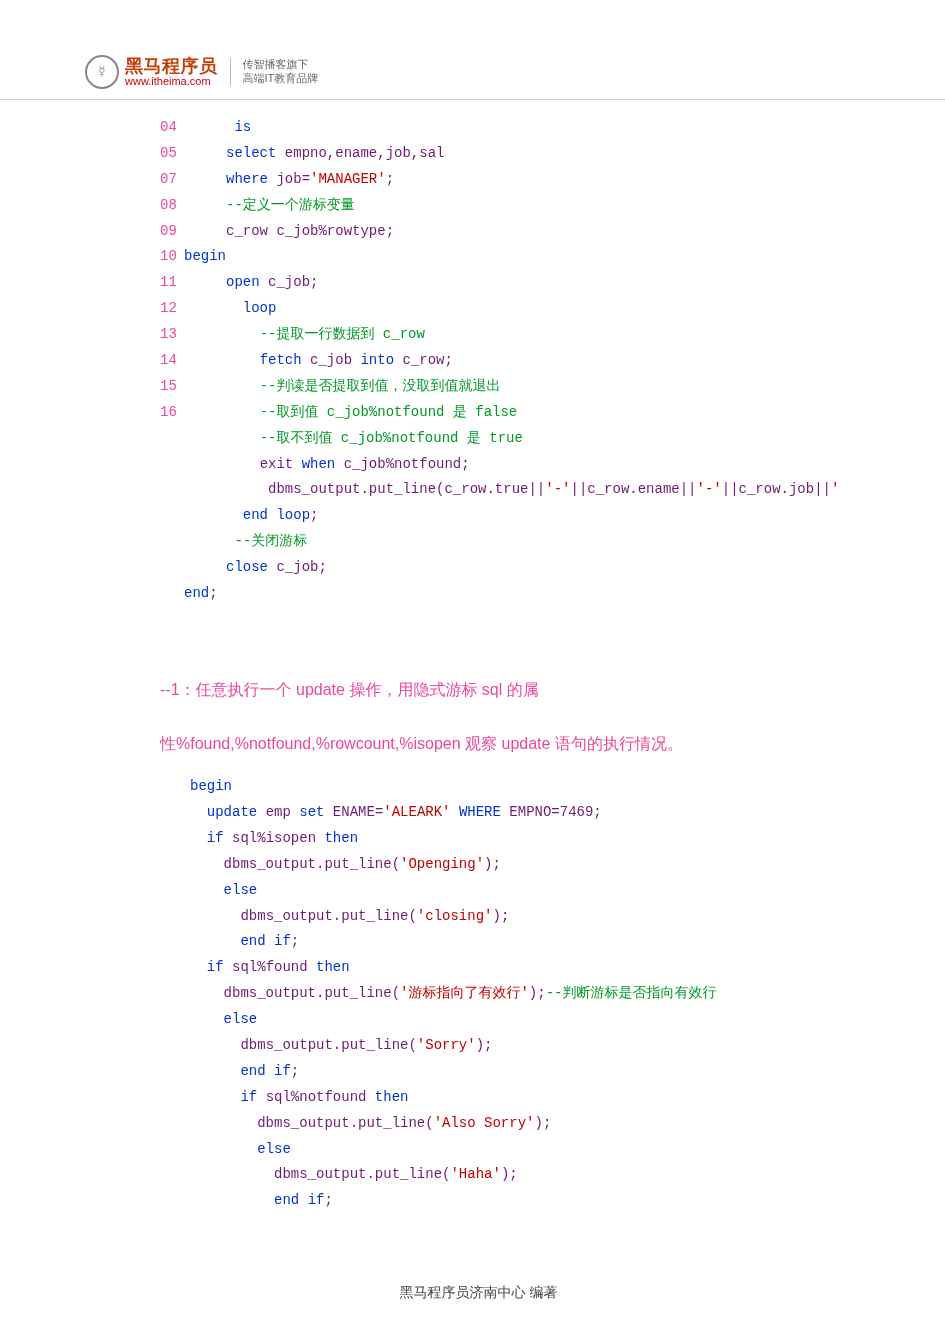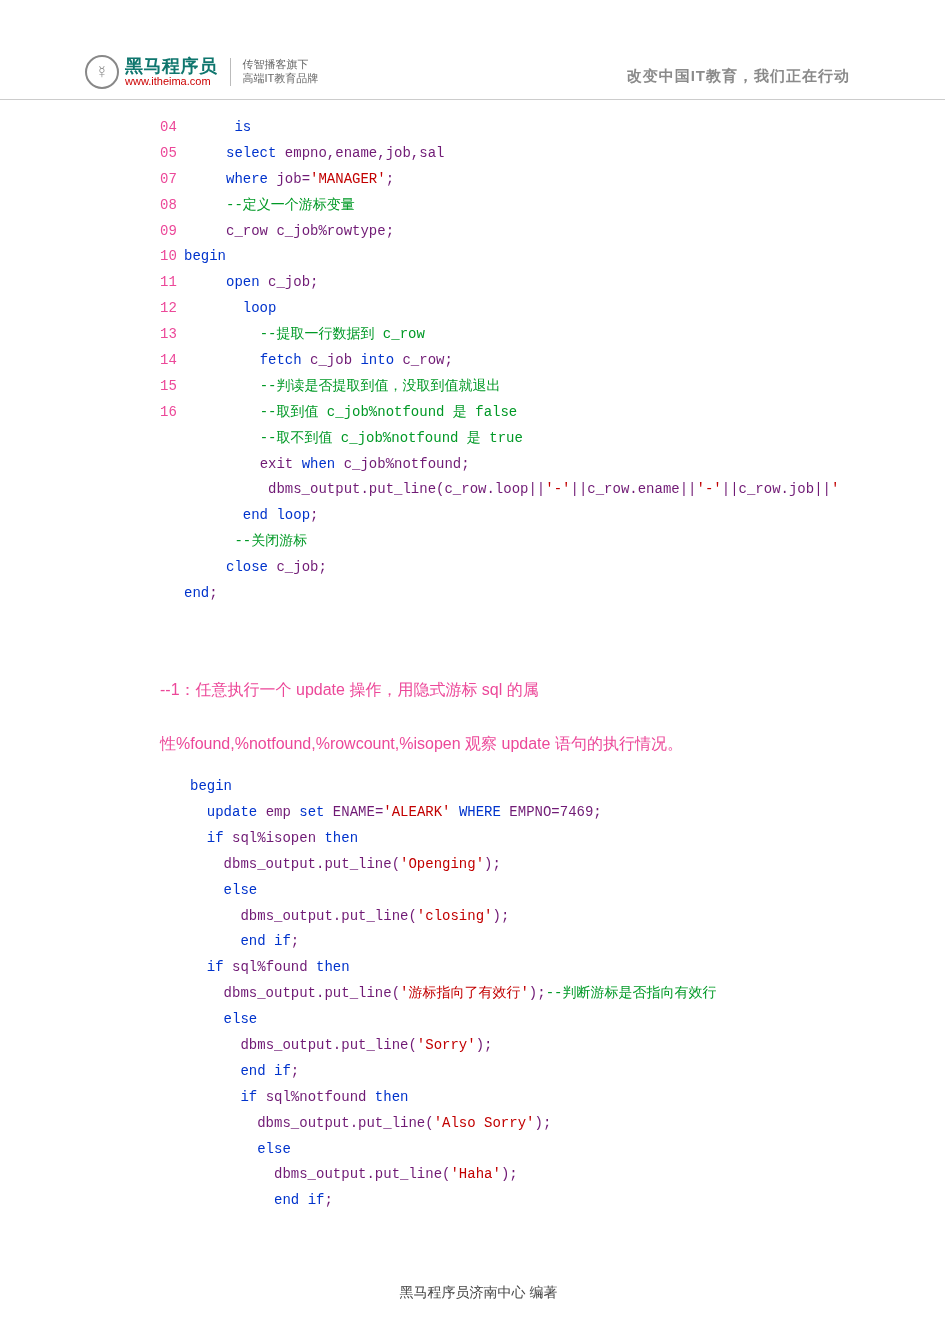--- a/index.html
+++ b/index.html
@@ -24,21 +24,21 @@
     border-bottom: 1px solid #ccc;
     margin-bottom: 15px;
   }
   .logo-block { display: flex; align-items: center; gap: 6px; }
   .logo-circle {
     width: 34px; height: 34px; border: 2px solid #888; border-radius: 50%;
     display: flex; align-items: center; justify-content: center;
     font-size: 18px; color: #888; font-weight: bold;
   }
   .logo-text { display: flex; flex-direction: column; line-height: 1.05; }
-  .logo-cn { font-size: 18px; font-weight: bold; color: #0f766e; letter-spacing: 0.5px; }
+  .logo-cn { font-size: 18px; font-weight: bold; color: #c2410c; letter-spacing: 0.5px; }
   .logo-url { font-size: 11px; color: #c00; }
   .logo-divider { width: 1px; height: 28px; background: #bbb; margin: 0 6px; }
   .logo-sub { font-size: 11px; color: #666; line-height: 1.25; }
   .header-right {
     font-size: 15px; font-weight: bold; color: #8a8a8a;
     padding-top: 12px; letter-spacing: 1px;
   }
   
   .code1 {
     font-family: Consolas, "Courier New", monospace;
@@ -93,21 +93,20 @@
       <div class="logo-text">
         <span class="logo-cn">黑马程序员</span>
         <span class="logo-url">www.itheima.com</span>
       </div>
       <div class="logo-divider"></div>
       <div class="logo-sub">
         <div>传智播客旗下</div>
         <div>高端IT教育品牌</div>
       </div>
     </div>
-    <div class="header-right">改变中国IT教育，我们正在行动</div>
   </div>
 
   <div class="code1" id="code1">
       <div class="row">
         <span class="ln">04</span>
         <span class="txt">      <span class="kw">is</span></span>
       </div>
       <div class="row">
         <span class="ln">05</span>
         <span class="txt">     <span class="kw">select</span><span class="pl"> empno,ename,job,sal</span></span>
@@ -155,21 +154,21 @@
       <div class="row">
         <span class="ln"></span>
         <span class="txt">         <span class="cm">--取不到值 c_job%notfound 是 true</span></span>
       </div>
       <div class="row">
         <span class="ln"></span>
         <span class="txt">         <span class="pl">exit </span><span class="kw">when</span><span class="pl"> c_job%notfound;</span></span>
       </div>
       <div class="row">
         <span class="ln"></span>
-        <span class="txt">          <span class="pl">dbms_output.put_line(c_row.loop||</span><span class="str">'-'</span><span class="pl">||c_row.ename||</span><span class="str">'-'</span><span class="pl">||c_row.job||</span><span class="str">'</span></span>
+        <span class="txt">          <span class="pl">dbms_output.put_line(c_row.true||</span><span class="str">'-'</span><span class="pl">||c_row.ename||</span><span class="str">'-'</span><span class="pl">||c_row.job||</span><span class="str">'</span></span>
       </div>
       <div class="row">
         <span class="ln"></span>
         <span class="txt">       <span class="kw">end</span><span class="pl"> </span><span class="kw">loop</span><span class="pl">;</span></span>
       </div>
       <div class="row">
         <span class="ln"></span>
         <span class="txt">      <span class="cm">--关闭游标</span></span>
       </div>
       <div class="row">

